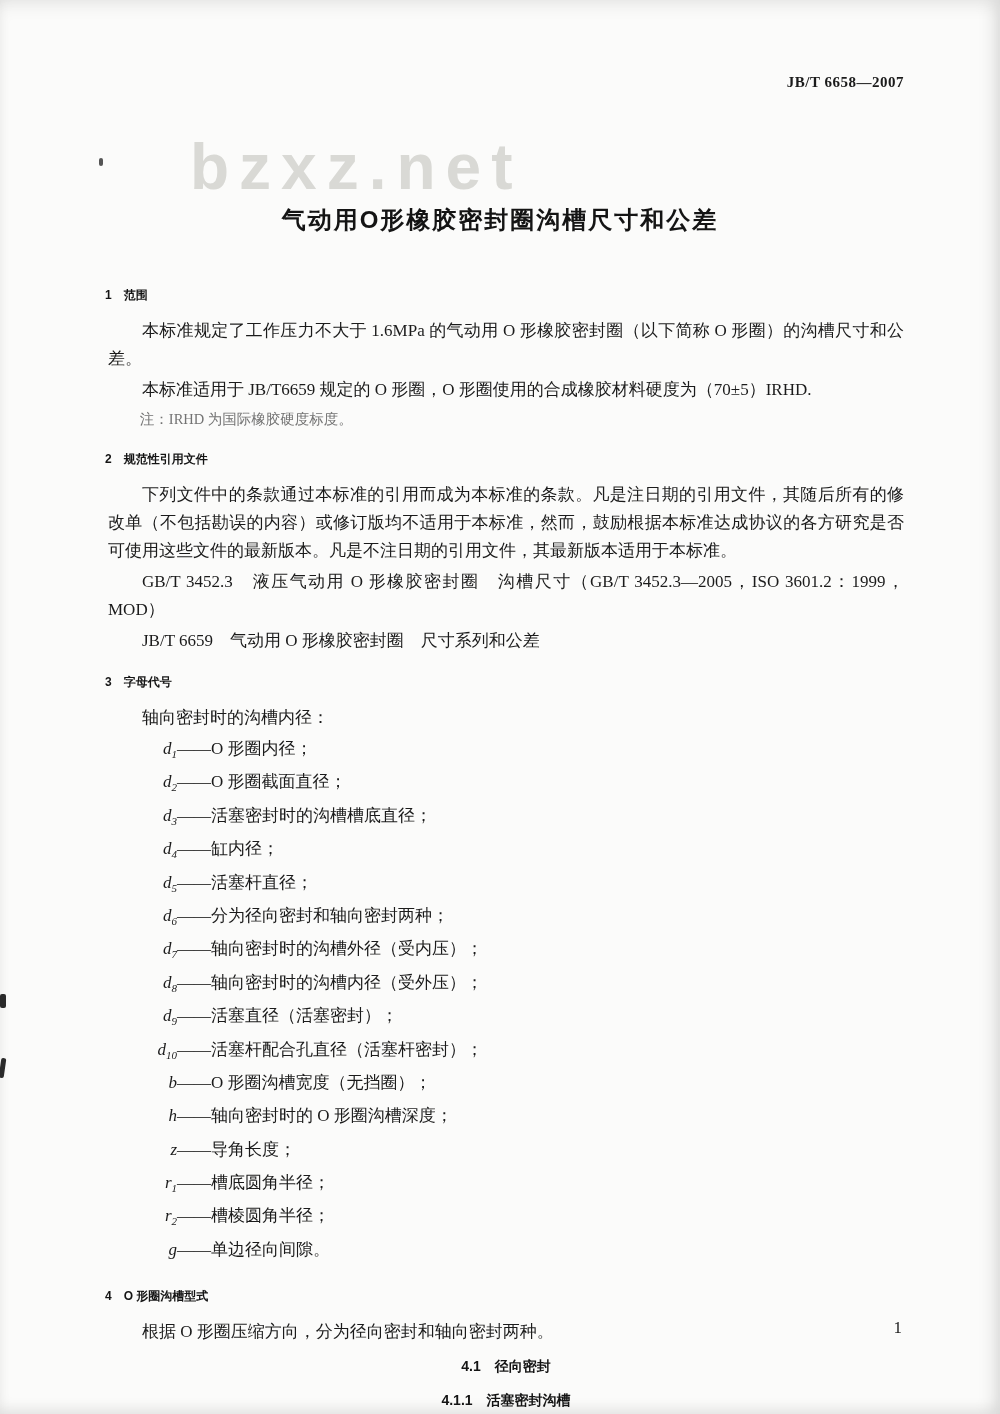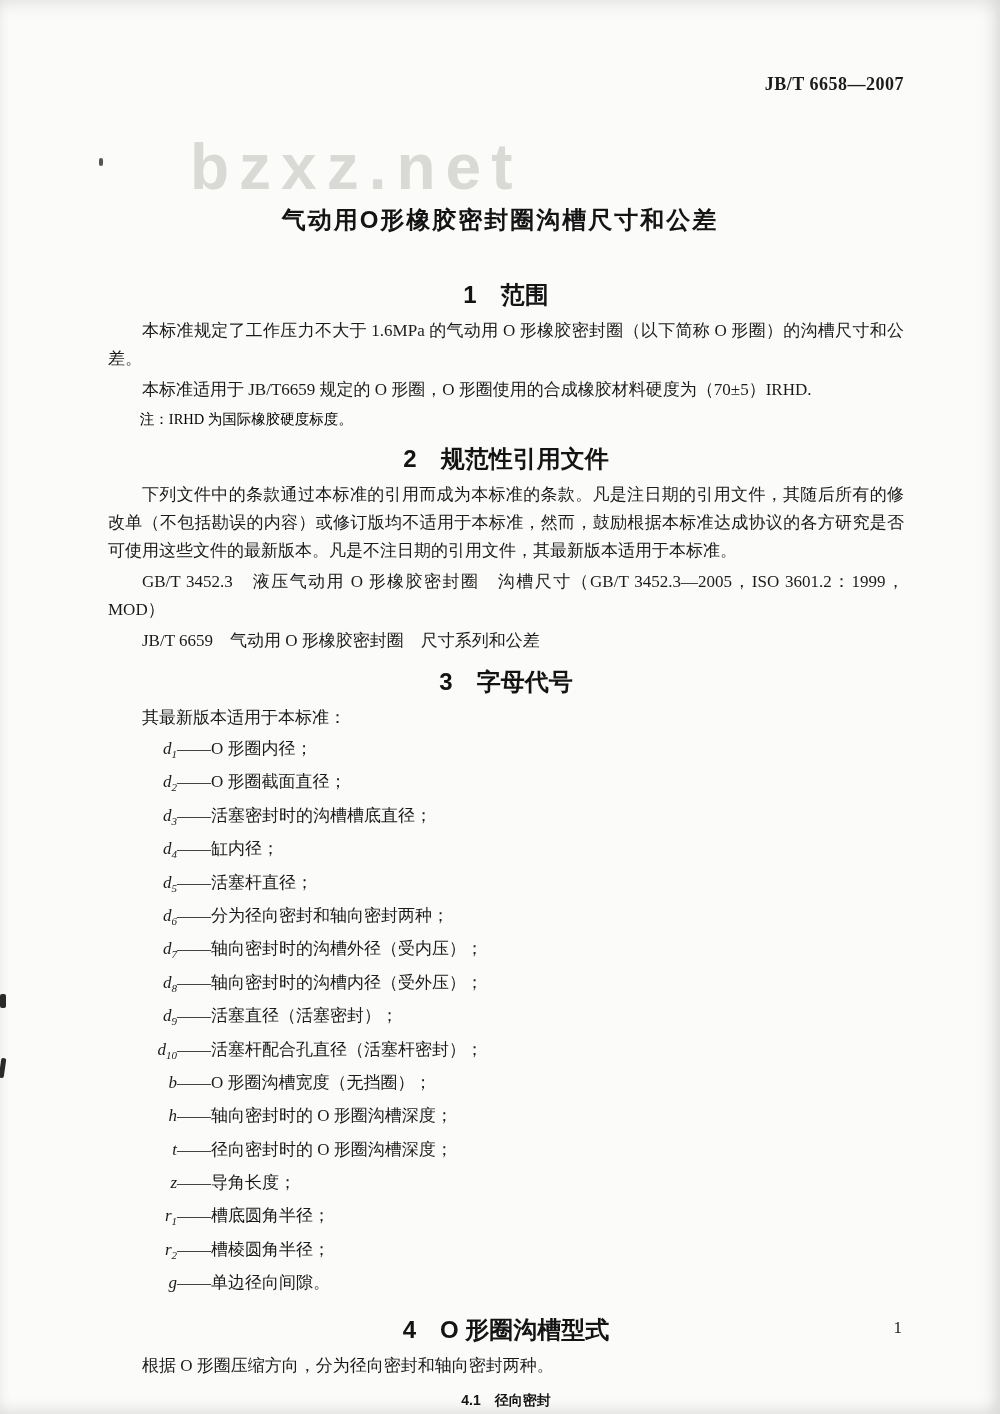--- a/index.html
+++ b/index.html
@@ -16,21 +16,21 @@
                 inset 0 -8px 12px rgba(0,0,0,0.05),
                 inset 0 10px 14px rgba(0,0,0,0.04);
     font-family: "Liberation Serif", "DejaVu Serif", serif;
     color: #1b1b1b;
   }
 
   .doc-number {
     position: absolute;
     top: 74px;
     right: 96px;
-    font-size: 18px;
+    font-size: 15px;
     font-weight: bold;
     letter-spacing: 0.5px;
     font-family: "Liberation Serif", "DejaVu Serif", serif;
   }
 
   .watermark {
     position: absolute;
     top: 130px;
     left: 190px;
     font-size: 64px;
@@ -59,26 +59,25 @@
     position: absolute;
     top: 268px;
     left: 105px;
     width: 802px;
     font-size: 17px;
     line-height: 28px;
   }
 
   h2.sec-heading {
     margin: 14px 0 9px 0;
-    font-size: 24px;
+    font-size: 12px;
     font-weight: bold;
     font-family: "Liberation Sans", "DejaVu Sans", sans-serif;
     color: #141414;
     line-height: 26px;
-    text-align: center;
   }
 
   h3.sub-heading {
     margin: 6px 0 4px 0;
     font-size: 14px;
     font-weight: bold;
     font-family: "Liberation Sans", "DejaVu Sans", sans-serif;
     color: #141414;
     line-height: 28px;
     text-align: center;
@@ -88,21 +87,21 @@
     margin: 3px;
     text-indent: 2em;
     text-align: justify;
   }
 
   p.note {
     margin: 1px 0 2px 0;
     text-indent: 2.4em;
     font-size: 14.5px;
     line-height: 25px;
-    color: #000000;
+    color: #737373;
   }
 
   .defs {
     margin: 1px 0 2px 26px;
   }
 
   .def-row {
     line-height: 28px;
     white-space: nowrap;
   }
@@ -151,36 +150,35 @@
     <p class="para">本标准规定了工作压力不大于 1.6MPa 的气动用 O 形橡胶密封圈（以下简称 O 形圈）的沟槽尺寸和公差。</p>
     <p class="para">本标准适用于 JB/T6659 规定的 O 形圈，O 形圈使用的合成橡胶材料硬度为（70±5）IRHD.</p>
     <p class="note">注：IRHD 为国际橡胶硬度标度。</p>
 
     <h2 class="sec-heading">2　规范性引用文件</h2>
     <p class="para">下列文件中的条款通过本标准的引用而成为本标准的条款。凡是注日期的引用文件，其随后所有的修改单（不包括勘误的内容）或修订版均不适用于本标准，然而，鼓励根据本标准达成协议的各方研究是否可使用这些文件的最新版本。凡是不注日期的引用文件，其最新版本适用于本标准。</p>
     <p class="para">GB/T 3452.3　液压气动用 O 形橡胶密封圈　沟槽尺寸（GB/T 3452.3—2005，ISO 3601.2：1999，MOD）</p>
     <p class="para">JB/T 6659　气动用 O 形橡胶密封圈　尺寸系列和公差</p>
 
     <h2 class="sec-heading">3　字母代号</h2>
-    <p class="para">其最新版本适用于本标准：</p>
+    <p class="para">轴向密封时的沟槽内径：</p>
 
     <div class="defs">
       <div class="def-row"><span class="def-sym"><i>d</i><sub>1</sub></span><span class="def-desc">——O 形圈内径；</span></div>
       <div class="def-row"><span class="def-sym"><i>d</i><sub>2</sub></span><span class="def-desc">——O 形圈截面直径；</span></div>
       <div class="def-row"><span class="def-sym"><i>d</i><sub>3</sub></span><span class="def-desc">——活塞密封时的沟槽槽底直径；</span></div>
       <div class="def-row"><span class="def-sym"><i>d</i><sub>4</sub></span><span class="def-desc">——缸内径；</span></div>
       <div class="def-row"><span class="def-sym"><i>d</i><sub>5</sub></span><span class="def-desc">——活塞杆直径；</span></div>
       <div class="def-row"><span class="def-sym"><i>d</i><sub>6</sub></span><span class="def-desc">——分为径向密封和轴向密封两种；</span></div>
       <div class="def-row"><span class="def-sym"><i>d</i><sub>7</sub></span><span class="def-desc">——轴向密封时的沟槽外径（受内压）；</span></div>
       <div class="def-row"><span class="def-sym"><i>d</i><sub>8</sub></span><span class="def-desc">——轴向密封时的沟槽内径（受外压）；</span></div>
       <div class="def-row"><span class="def-sym"><i>d</i><sub>9</sub></span><span class="def-desc">——活塞直径（活塞密封）；</span></div>
       <div class="def-row"><span class="def-sym"><i>d</i><sub>10</sub></span><span class="def-desc">——活塞杆配合孔直径（活塞杆密封）；</span></div>
       <div class="def-row"><span class="def-sym"><i>b</i><sub></sub></span><span class="def-desc">——O 形圈沟槽宽度（无挡圈）；</span></div>
       <div class="def-row"><span class="def-sym"><i>h</i><sub></sub></span><span class="def-desc">——轴向密封时的 O 形圈沟槽深度；</span></div>
-      <div class="def-row"><span class="def-sym"><i>t</i><sub></sub></span><span class="def-desc">——径向密封时的 O 形圈沟槽深度；</span></div>
       <div class="def-row"><span class="def-sym"><i>z</i><sub></sub></span><span class="def-desc">——导角长度；</span></div>
       <div class="def-row"><span class="def-sym"><i>r</i><sub>1</sub></span><span class="def-desc">——槽底圆角半径；</span></div>
       <div class="def-row"><span class="def-sym"><i>r</i><sub>2</sub></span><span class="def-desc">——槽棱圆角半径；</span></div>
       <div class="def-row"><span class="def-sym"><i>g</i><sub></sub></span><span class="def-desc">——单边径向间隙。</span></div>
     </div>
 
     <h2 class="sec-heading">4　O 形圈沟槽型式</h2>
     <p class="para">根据 O 形圈压缩方向，分为径向密封和轴向密封两种。</p>
     <h3 class="sub-heading">4.1　径向密封</h3>
     <h3 class="sub-heading">4.1.1　活塞密封沟槽</h3>

